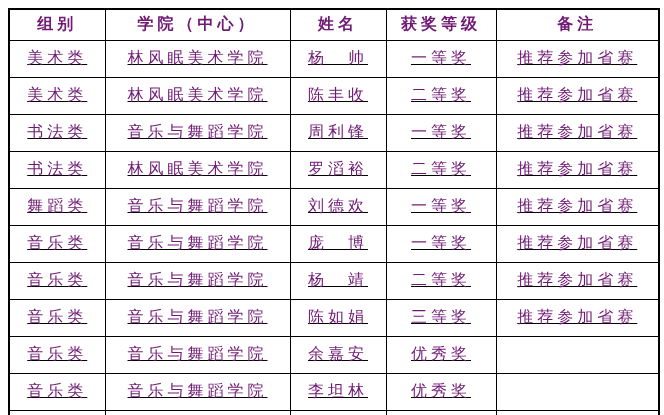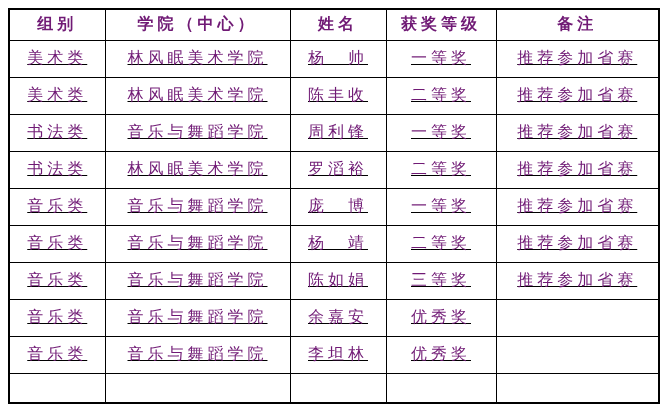--- a/index.html
+++ b/index.html
@@ -91,20 +91,27 @@
         <td>推荐参加省赛</td>
       </tr>
       <tr>
         <td>书法类</td>
         <td>林风眠美术学院</td>
         <td>罗滔裕</td>
         <td>二等奖</td>
         <td>推荐参加省赛</td>
       </tr>
       <tr>
+        <td>舞蹈类</td>
+        <td>音乐与舞蹈学院</td>
+        <td>刘德欢</td>
+        <td>一等奖</td>
+        <td>推荐参加省赛</td>
+      </tr>
+      <tr>
         <td>音乐类</td>
         <td>音乐与舞蹈学院</td>
         <td>庞　博</td>
         <td>一等奖</td>
         <td>推荐参加省赛</td>
       </tr>
       <tr>
         <td>音乐类</td>
         <td>音乐与舞蹈学院</td>
         <td>杨　靖</td>

